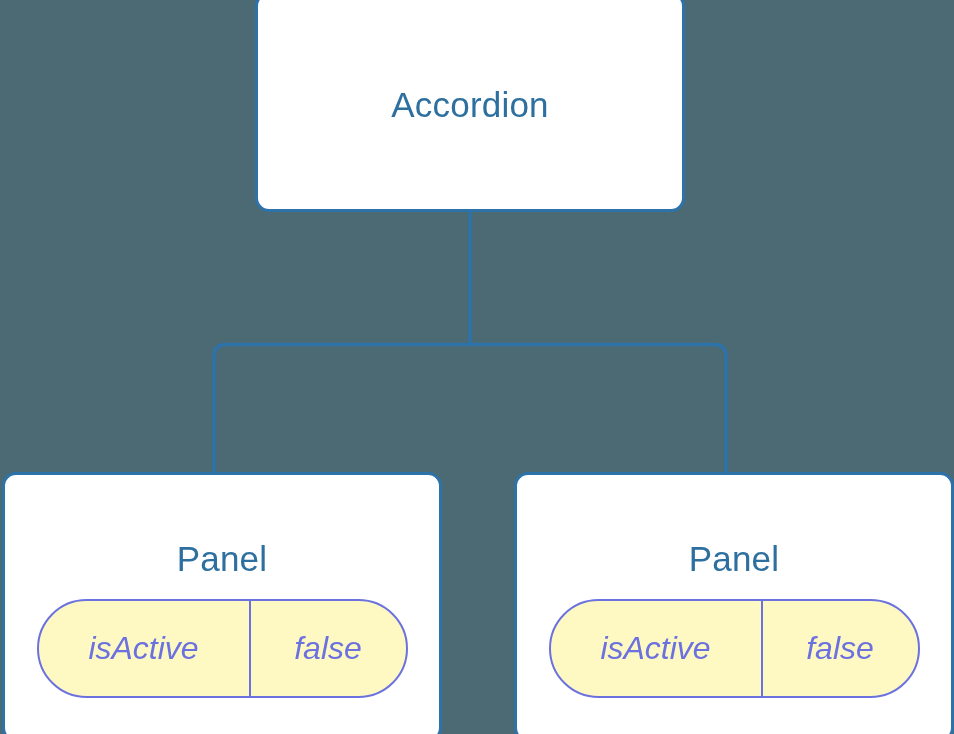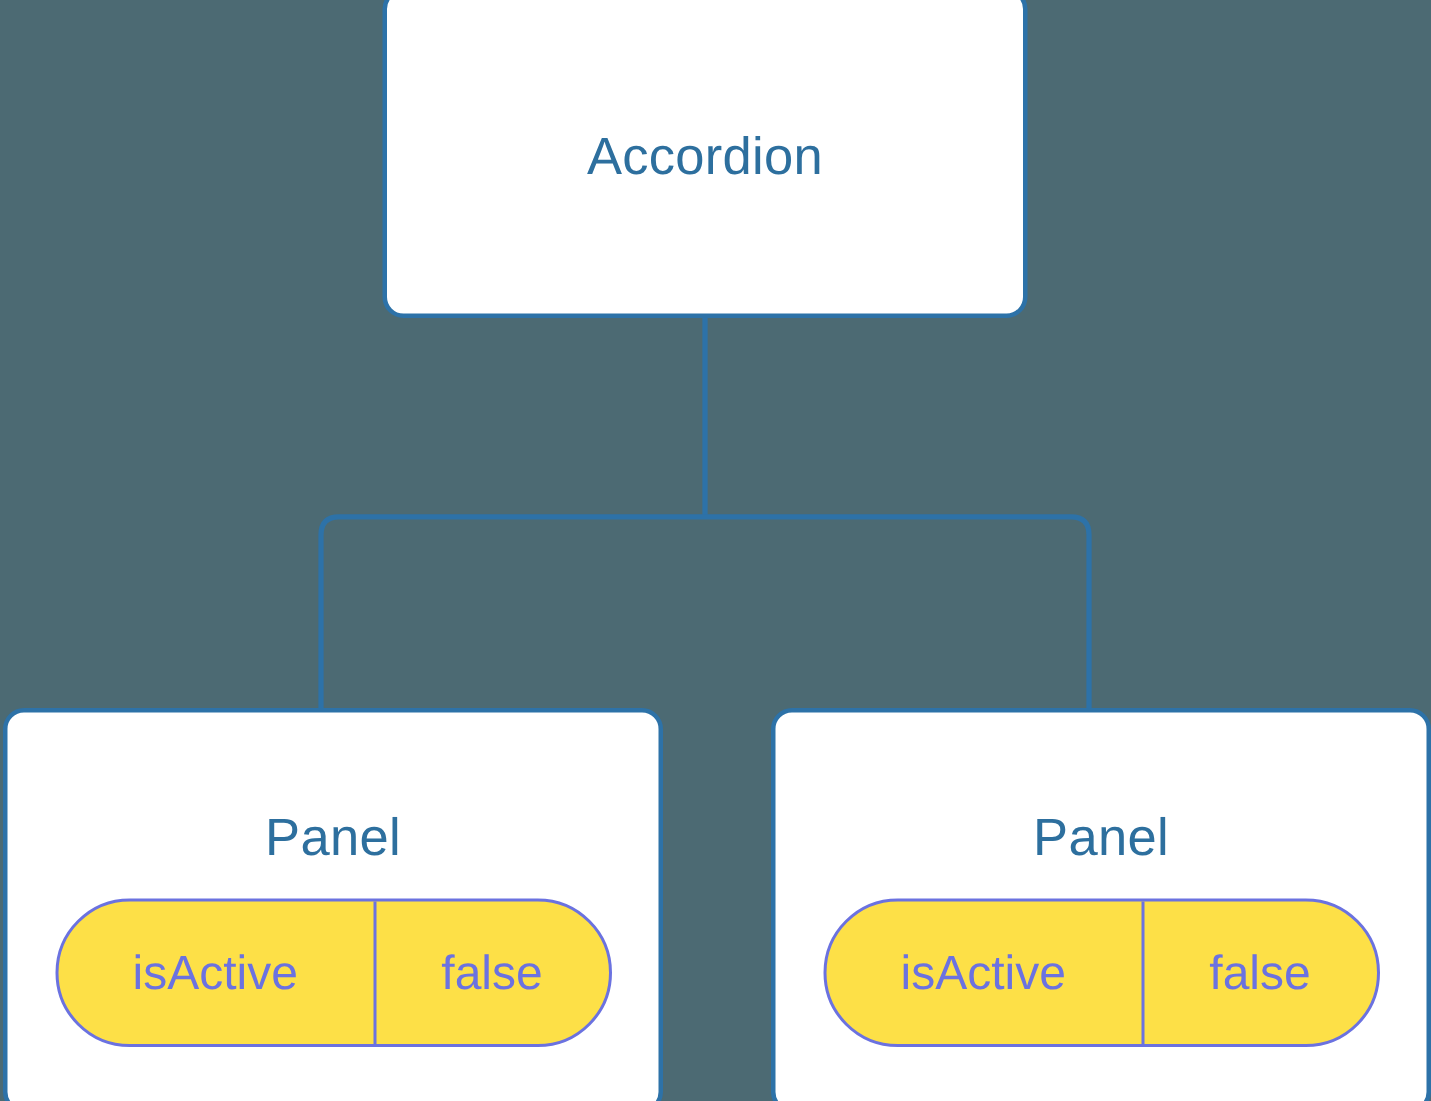--- a/index.html
+++ b/index.html
@@ -79,21 +79,22 @@
 
   
   .prop-pill {
     margin-top: 20px;
     height: 99px;
     border: 2px solid #6b72e0;
     border-radius: 50px;
     box-sizing: border-box;
     display: flex;
     align-items: stretch;
-    background: #fde047;
+    background: #fef9c3;
+    font-style: italic;
   }
 
   .prop-key,
   .prop-value {
     display: flex;
     align-items: center;
     justify-content: center;
     color: #6b72e0;
     font-size: 32px;
     font-weight: 400;

